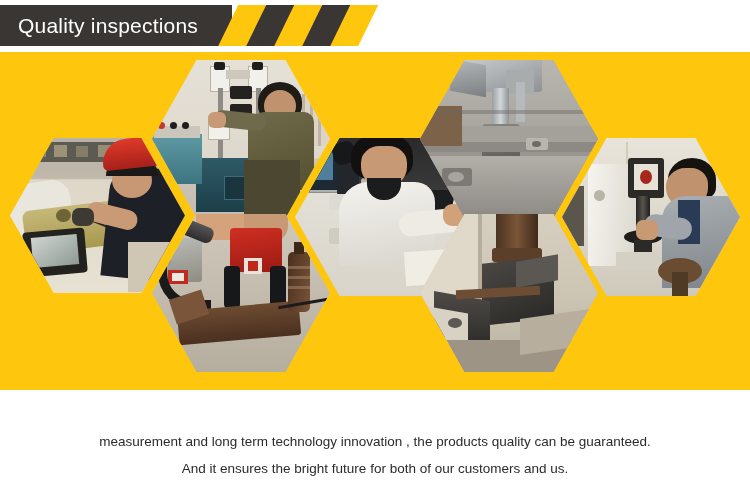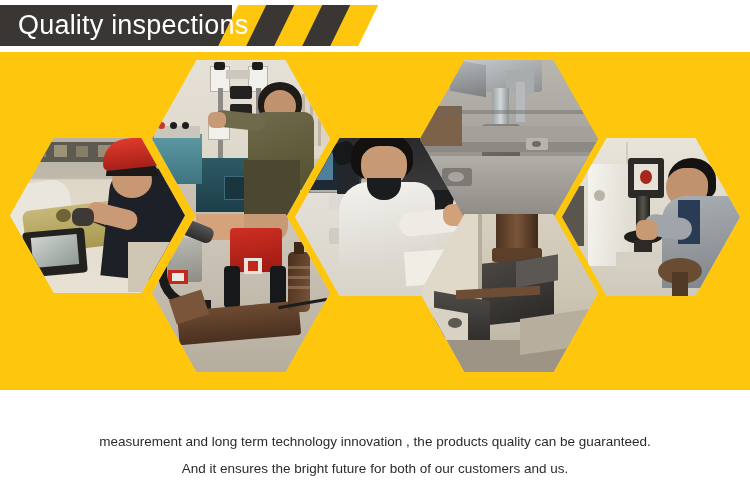--- a/index.html
+++ b/index.html
@@ -22,21 +22,21 @@
     background:#3a3634;
   }
   .stripe{
     position:absolute;top:-14px;height:70px;width:46px;
     transform:skewX(-26deg);
   }
   #header-title{
     position:absolute;left:18px;top:0;height:41px;
     line-height:41px;
     color:#ffffff;
-    font-size:27px;
+    font-size:21px;
     font-weight:400;
     letter-spacing:.2px;
     white-space:nowrap;
     z-index:5;
   }
 
   
   #band{
     position:absolute;left:0;top:52px;width:750px;height:338px;
     background:#fec70d;

